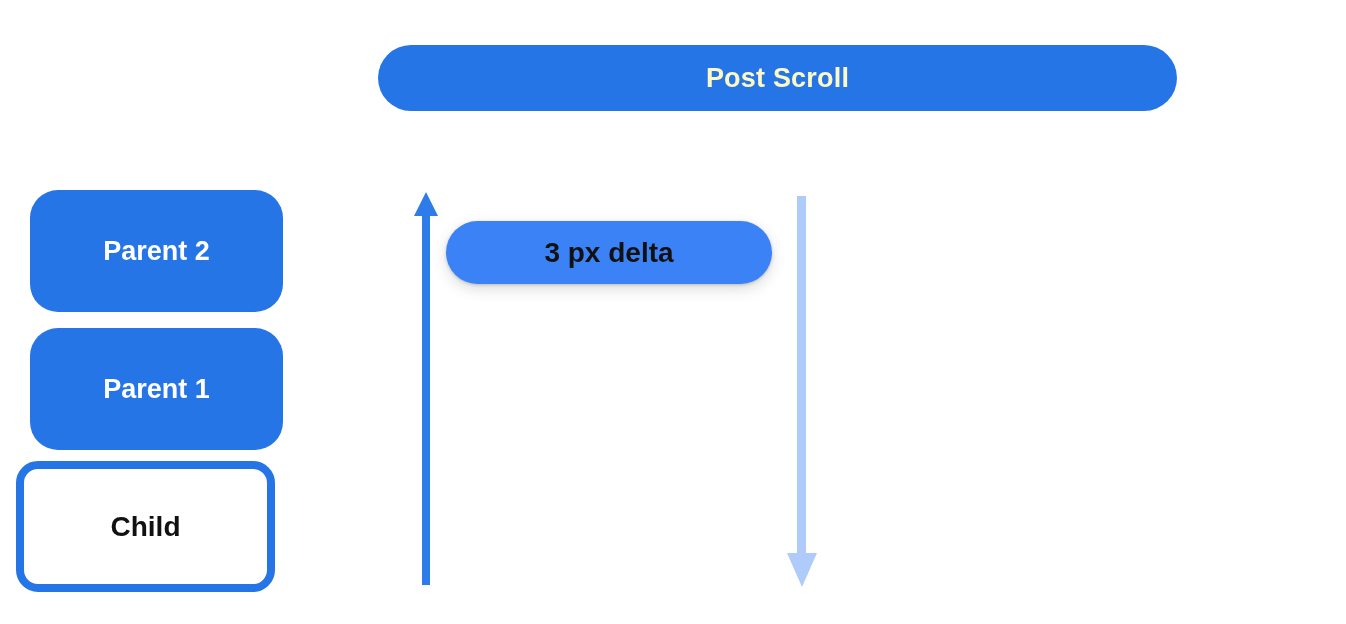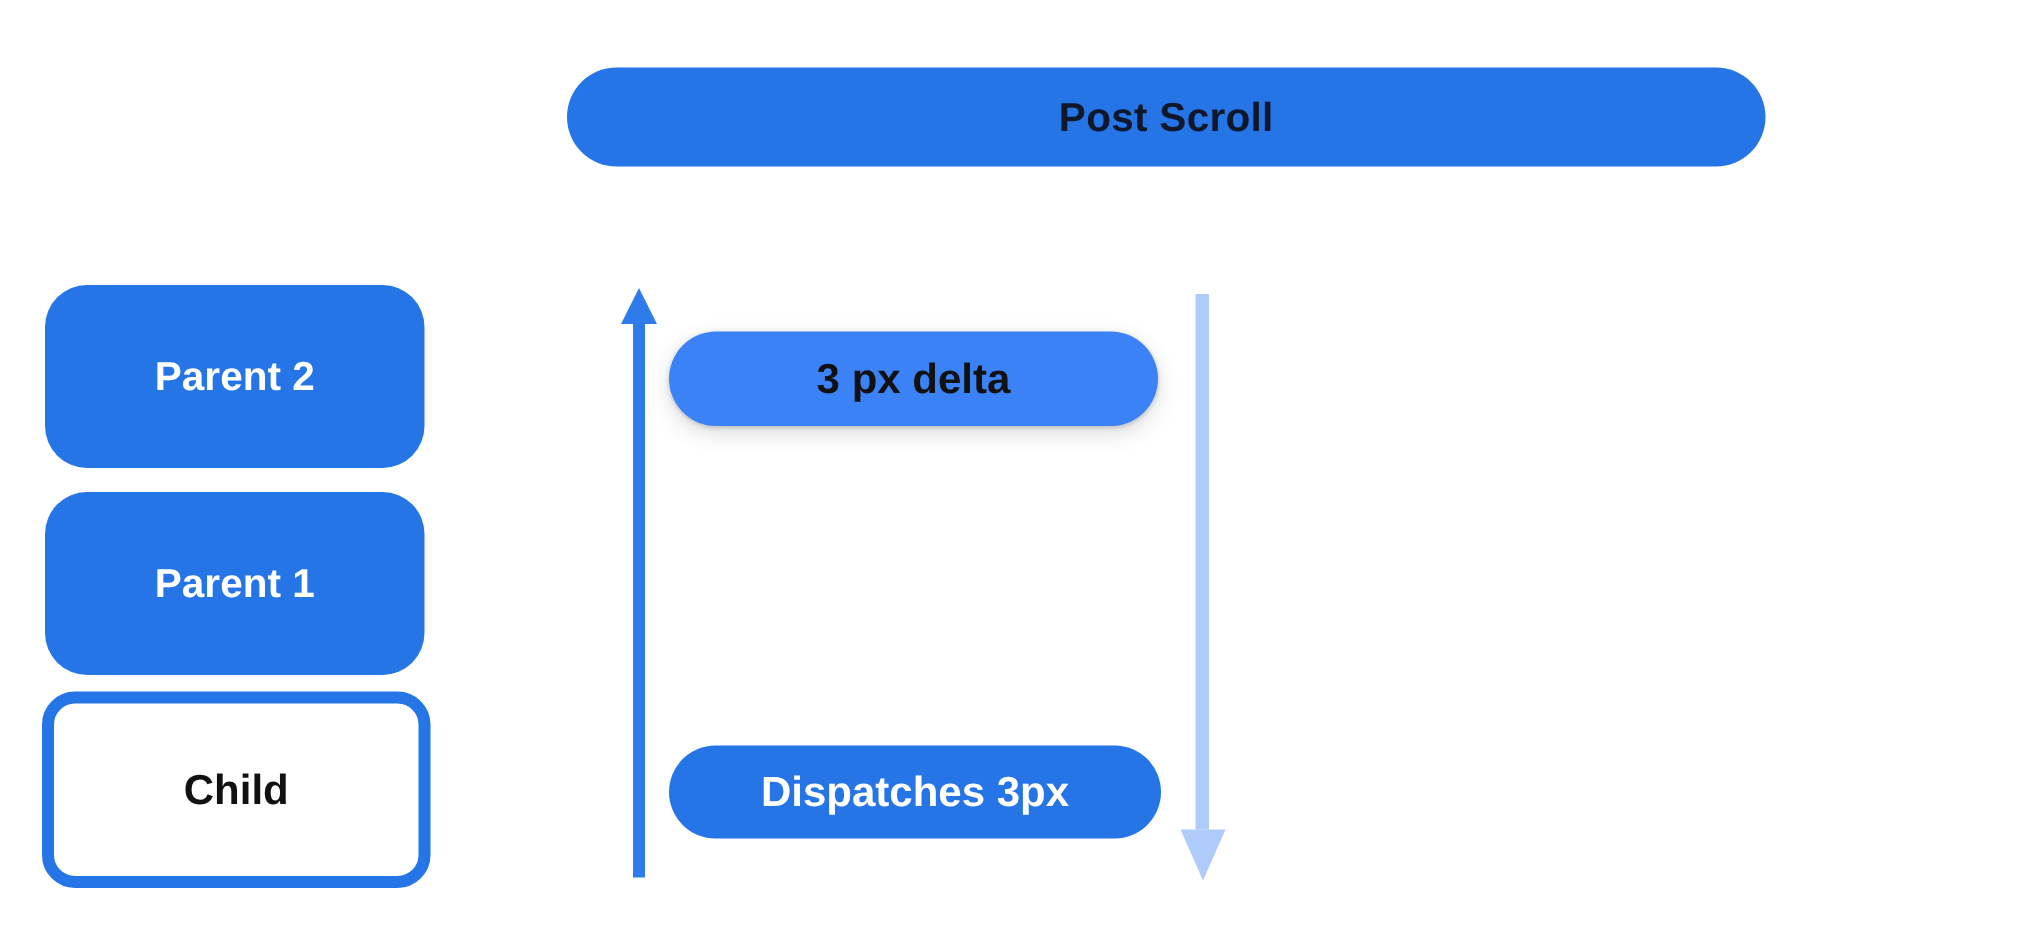--- a/index.html
+++ b/index.html
@@ -19,33 +19,33 @@
   }
   .pill, .box{
     position:absolute;
     display:flex;align-items:center;justify-content:center;
     box-sizing:border-box;
   }
   .title-pill{
     left:378px;top:45px;width:799px;height:66px;
     background:var(--primary-blue);
     border-radius:33px;
-    color:#0f172a;font-size:27px;font-weight:700;
+    color:#fef9c3;font-size:27px;font-weight:700;
     letter-spacing:0.2px;
   }
   .blue-box{
     left:30px;width:253px;height:122px;
     background:var(--primary-blue);
     border-radius:28px;
     color:#ffffff;font-size:27px;font-weight:700;
   }
   .box-parent2{top:190px;}
   .box-parent1{top:308px;margin-top:20px;}
   .box-child{
-    left:28px;top:461px;width:259px;height:131px;
+    left:16px;top:461px;width:259px;height:131px;
     background:#ffffff;
     border:8px solid var(--primary-blue);
     border-radius:22px;
     color:var(--text-dark);font-size:28px;font-weight:600;
   }
   .delta-pill{
     left:446px;top:221px;width:326px;height:63px;
     background:#3b82f6;
     border-radius:32px;
     color:var(--text-dark);font-size:28px;font-weight:600;
@@ -111,17 +111,14 @@
 
   <div class="arrow down-arrow">
     <div class="shaft"></div>
     <div class="head"></div>
   </div>
 
   <div class="pill delta-pill">
     <span>3 px delta</span>
   </div>
 
-  <div class="pill dispatch-pill">
-    <span>Dispatches 3px</span>
-  </div>
 
 </div>
 
 </body></html>

